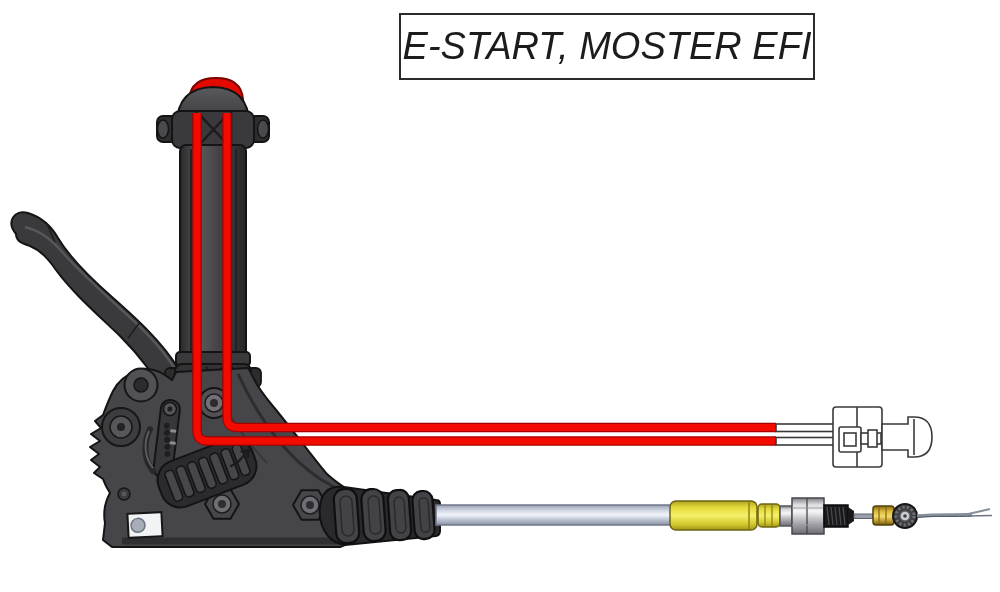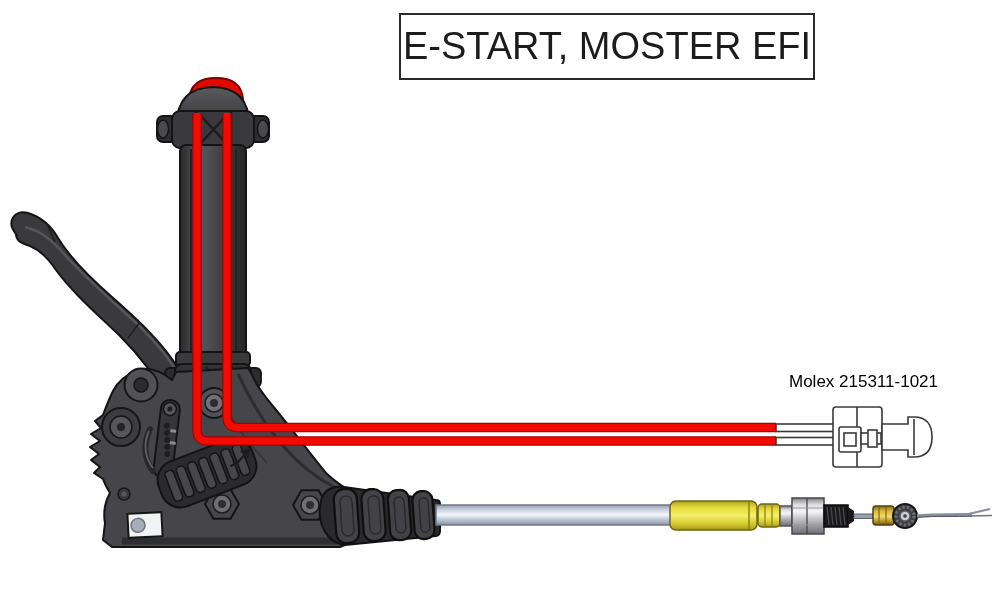--- a/index.html
+++ b/index.html
@@ -3,21 +3,21 @@
 <meta charset="utf-8">
 <style>
   html,body{margin:0;padding:0;background:#ffffff;}
   #stage{position:relative;width:1000px;height:592px;background:#fff;overflow:hidden;
          font-family:"Liberation Sans",sans-serif;}
   #drawing{position:absolute;left:0;top:0;}
   .title-box{position:absolute;left:399px;top:13px;width:412px;height:63px;
              border:2.5px solid #2b2b2b;background:#fff;display:flex;
              align-items:center;justify-content:center;
              font-size:38px;font-weight:400;color:#1c1c1c;letter-spacing:0px;
-             white-space:nowrap;}
+             white-space:nowrap;font-style:italic;}
   .molex-label{position:absolute;left:789px;top:372px;width:200px;
                font-size:17px;color:#000;white-space:nowrap;}
 </style>
 </head>
 <body>
 
 <div id="stage">
 
   <svg id="drawing" width="1000" height="592" viewBox="0 0 1000 592">
     <defs>
@@ -240,15 +240,14 @@
       <rect x="868" y="430" width="9" height="17"></rect>
       <path d="M 882 424 H 908 V 417 H 914 Q 932 417 932 437 Q 932 457 914 457 H 908 V 450 H 882 Z"></path>
       <line x1="914" y1="419" x2="914" y2="455"></line>
     </g>
   </svg>
 
   <div class="title-box">
     <span>E-START, MOSTER EFI</span>
   </div>
 
-  <div class="molex-label">Molex 215311-1021</div>
 
 </div>
 
 </body></html>

